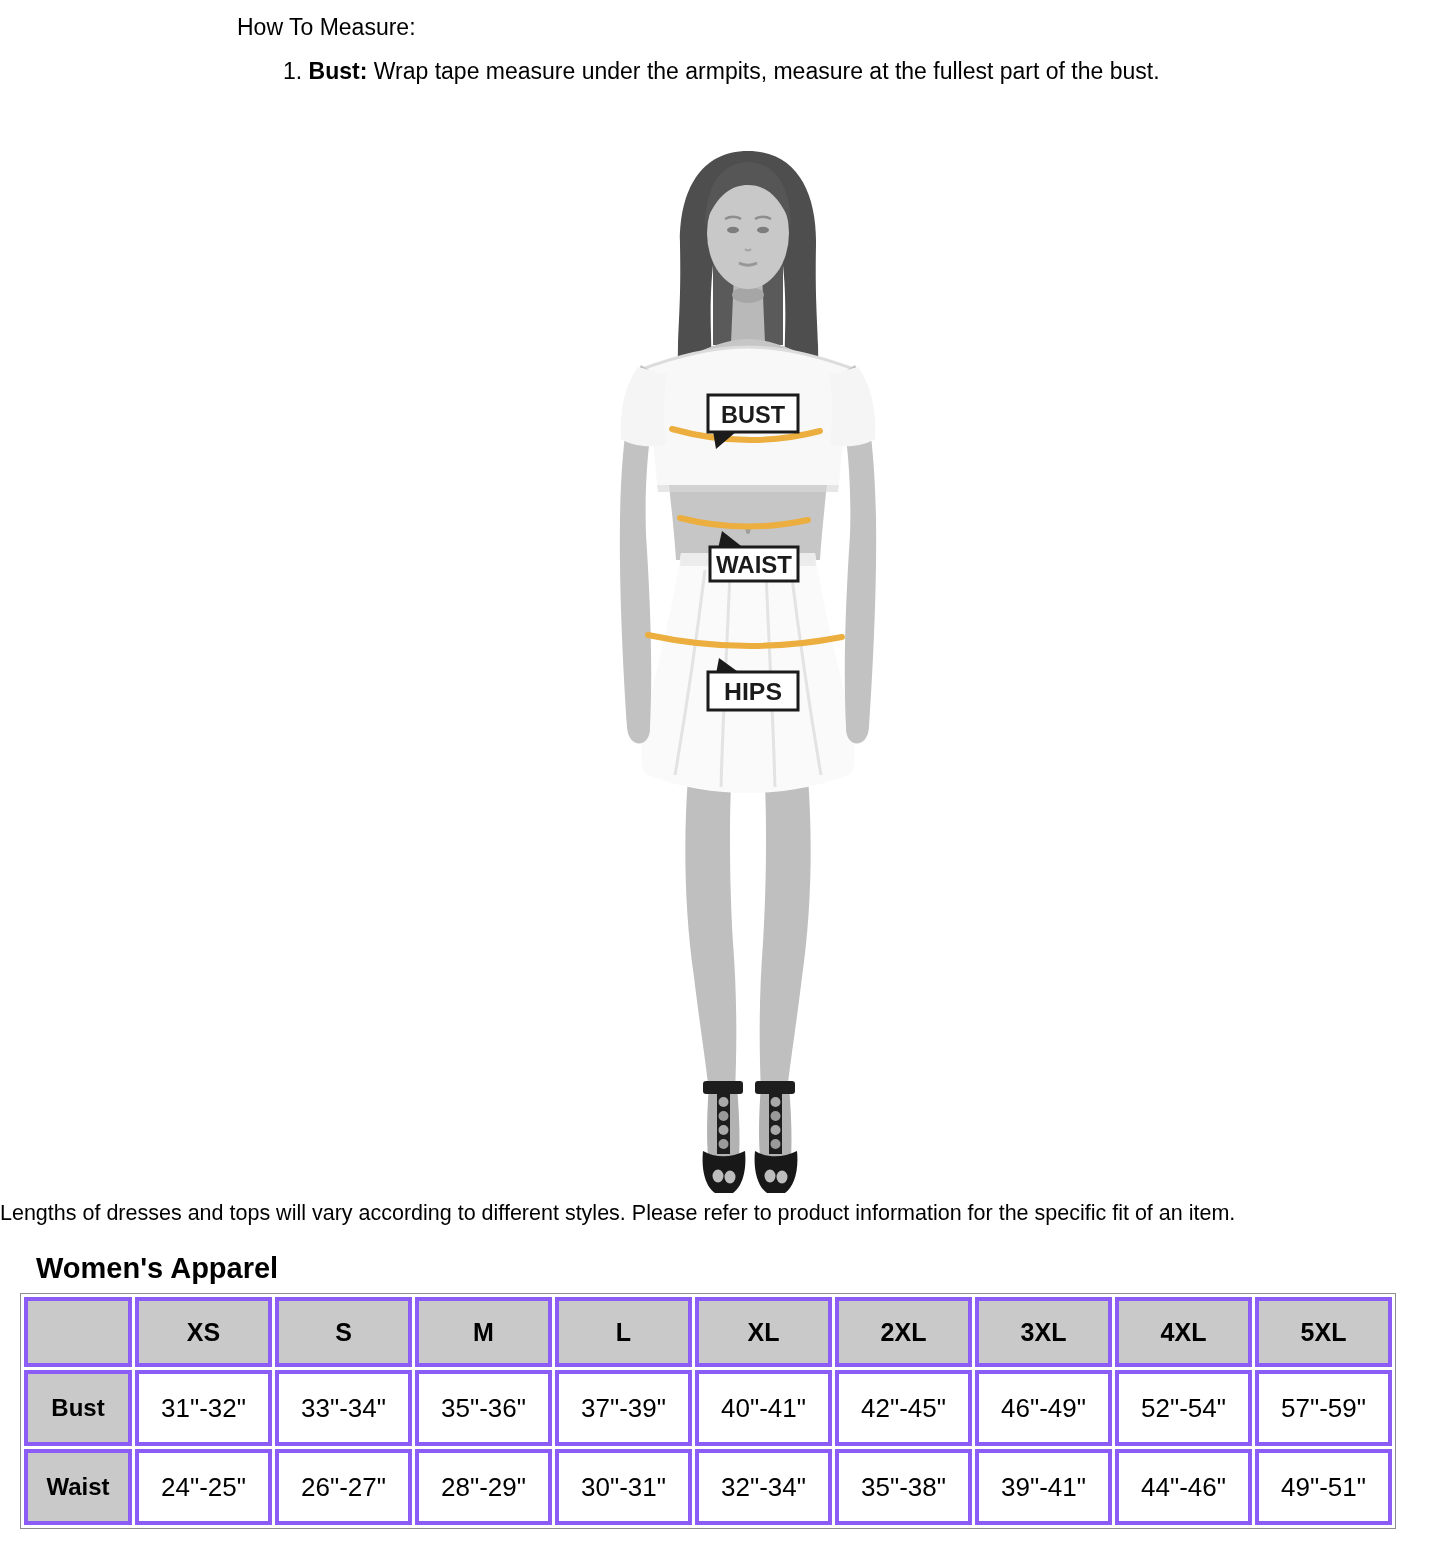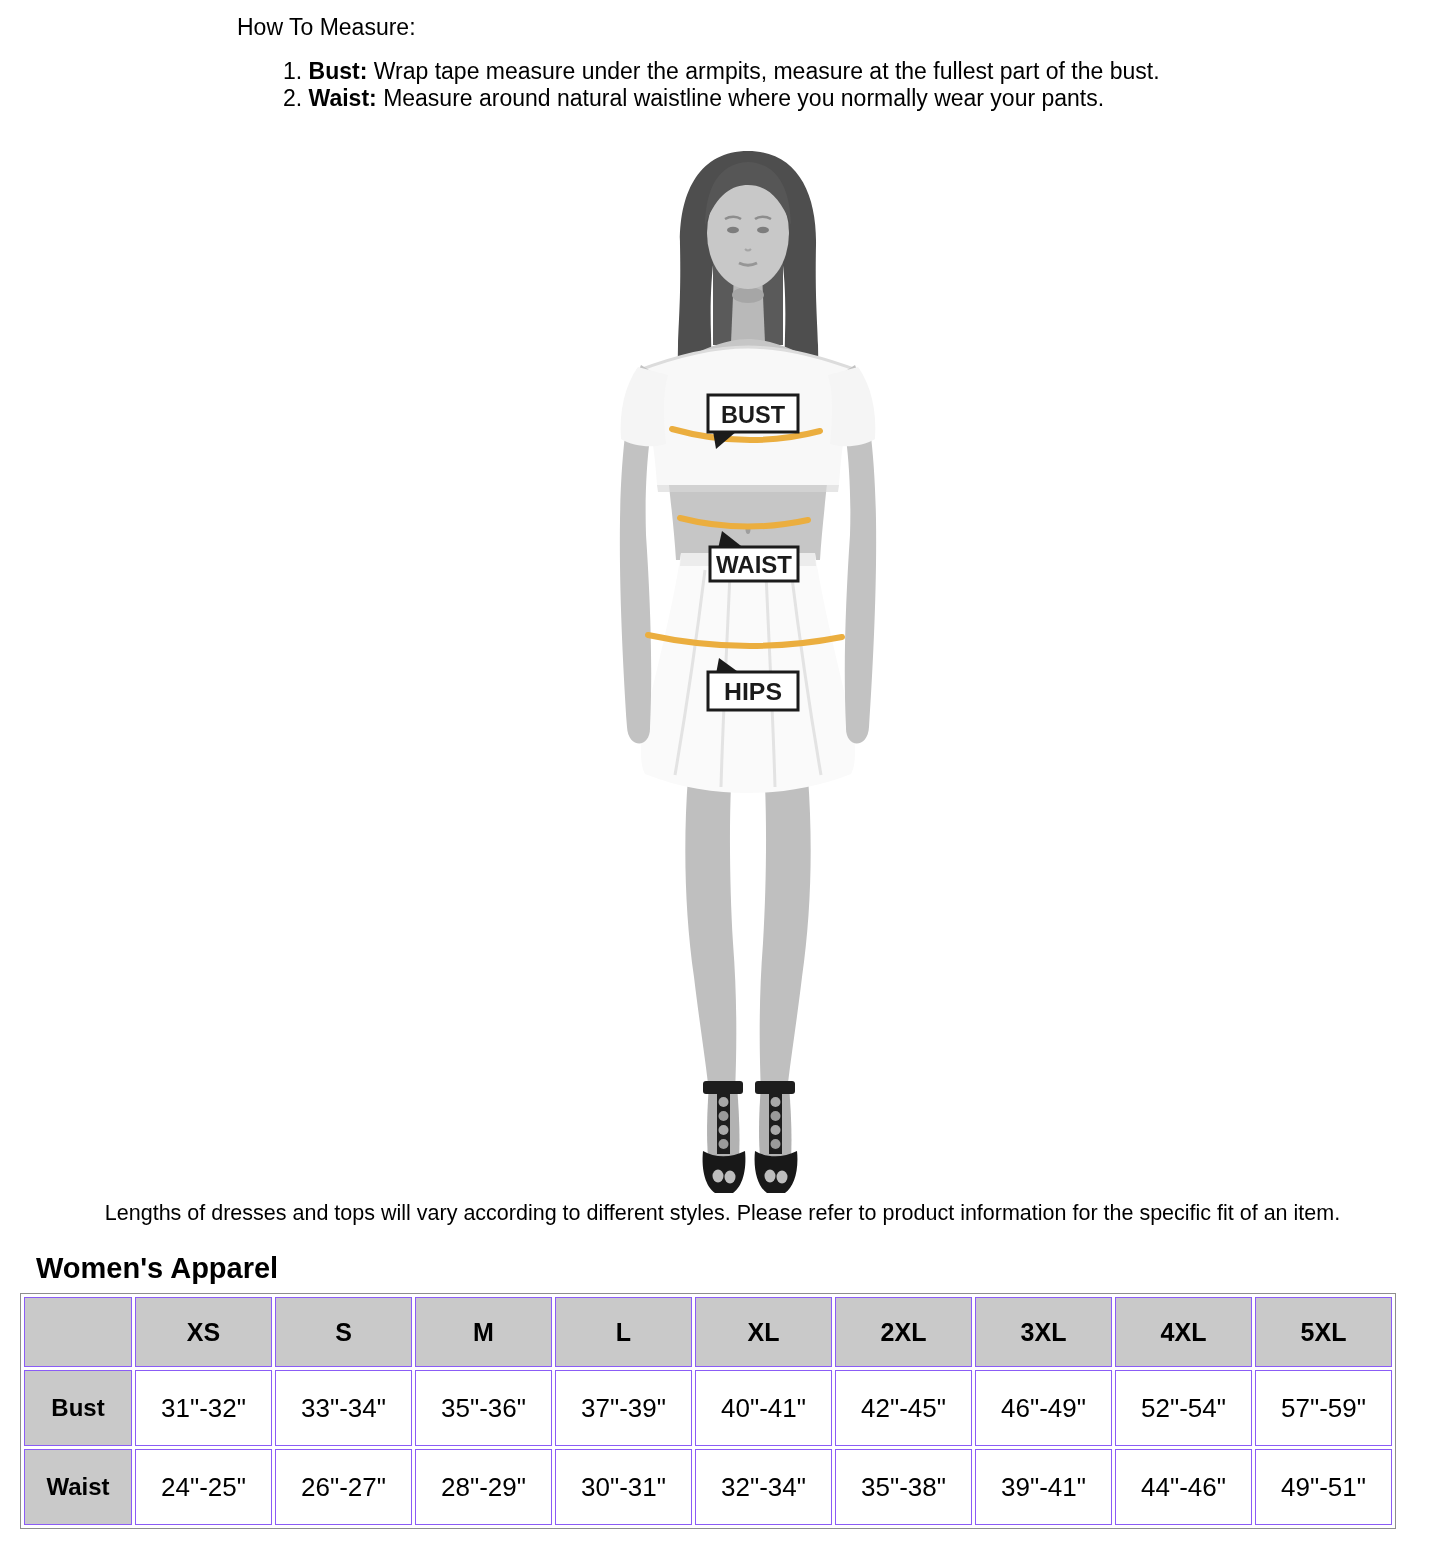--- a/index.html
+++ b/index.html
@@ -46,21 +46,21 @@
     font-size: 24px;
     font-weight: 600;
     fill: #1b1b1b;
   }
 
   
   .note {
     position: absolute;
     left: 0; top: 1201px;
     width: 1445px;
-    text-align: center;
+    text-align: left;
     font-size: 21.5px;
     white-space: nowrap;
   }
 
   
   .chart-title {
     position: absolute;
     left: 36px; top: 1252px;
     font-size: 29px;
     font-weight: bold;
@@ -70,21 +70,21 @@
   table.size-table {
     position: absolute;
     left: 20px; top: 1293px;
     border-collapse: separate;
     border-spacing: 3px;
     border: 1px solid #8d8d8d;
     background: #ffffff;
     table-layout: fixed;
   }
   .size-table th, .size-table td {
-    border: 1px solid #8b5cf6;
+    border: 4px solid #8b5cf6;
     text-align: center;
     vertical-align: middle;
     padding: 0;
   }
   .size-table th.corner,
   .size-table th.size-col,
   .size-table th.row-label {
     background: #c9c9c9;
     font-weight: bold;
   }
@@ -97,21 +97,20 @@
 </style>
 </head>
 <body>
 
 <div class="page">
 
   <div class="howto-title">How To Measure:</div>
 
   <div class="howto-list">
     <div class="step"><span>1.</span> <b>Bust:</b> <span>Wrap tape measure under the armpits, measure at the fullest part of the bust.</span></div>
-    <div class="step"><span>2.</span> <b>Waist:</b> <span>Measure around natural waistline where you normally wear your pants.</span></div>
   </div>
 
   <div class="figure-wrap">
     <svg viewBox="0 0 340 1065" width="340" height="1065">
 
       <path d="M173,6 C124,6 104,48 105,100 C106,150 104,170 103,200 C102,260 101,300 100,342 L140,338 C138,290 137,240 136,190 C135,160 136,130 140,105 L206,105 C210,130 211,160 210,190 C209,240 208,290 206,338 L246,342 C245,300 244,260 243,200 C242,170 240,150 241,100 C242,48 222,6 173,6 Z" fill="#4e4e4e"></path>
       <rect x="138" y="100" width="70" height="100" fill="#5a5a5a"></rect>
 
       <path d="M159,128 L187,128 L190,198 L156,198 Z" fill="#b9b9b9"></path>
       <ellipse cx="173" cy="150" rx="16" ry="8" fill="#a6a6a6"></ellipse>

